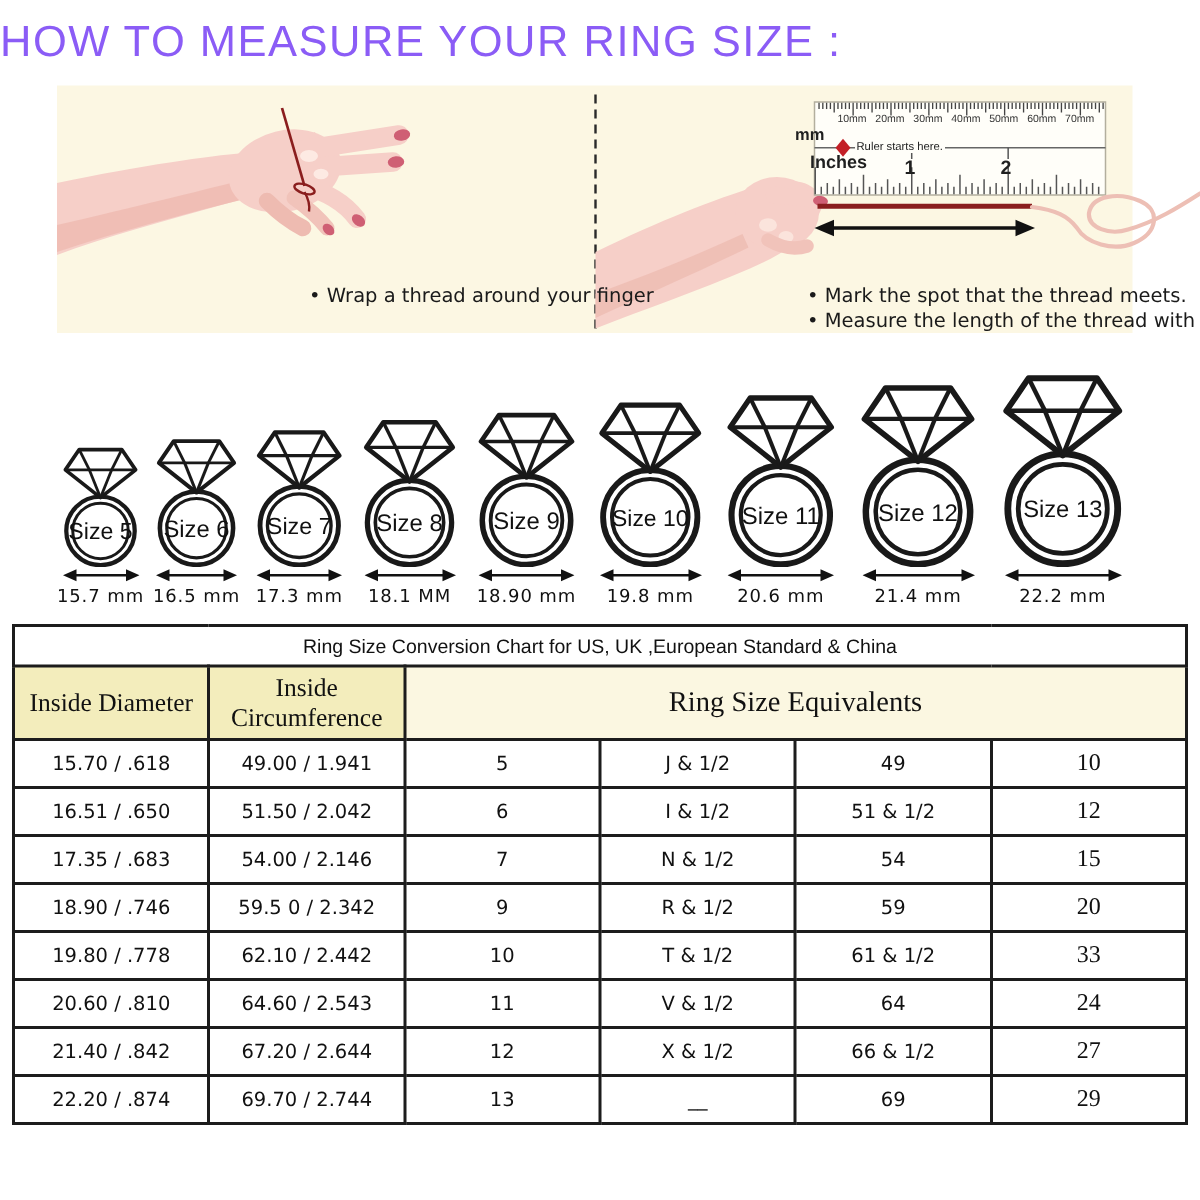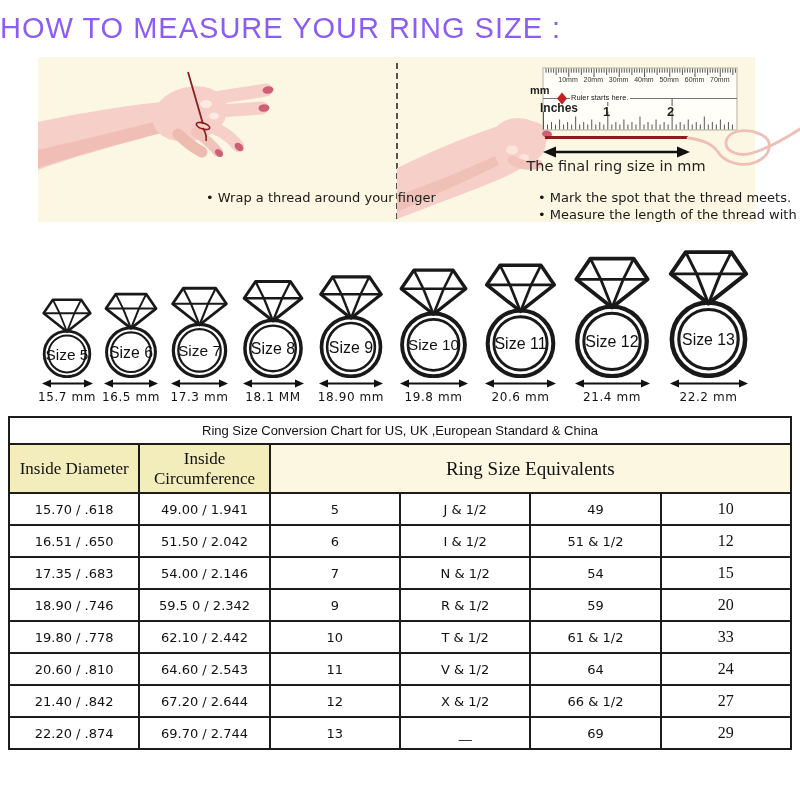--- a/index.html
+++ b/index.html
@@ -237,21 +237,20 @@
   <div id="mm-labels">
       <span class="lbl mm-tick-lbl" style="left: 554px; top: 76px;">10mm</span>
       <span class="lbl mm-tick-lbl" style="left: 579.3px; top: 76px;">20mm</span>
       <span class="lbl mm-tick-lbl" style="left: 604.6px; top: 76px;">30mm</span>
       <span class="lbl mm-tick-lbl" style="left: 629.9px; top: 76px;">40mm</span>
       <span class="lbl mm-tick-lbl" style="left: 655.2px; top: 76px;">50mm</span>
       <span class="lbl mm-tick-lbl" style="left: 680.5px; top: 76px;">60mm</span>
       <span class="lbl mm-tick-lbl" style="left: 705.8px; top: 76px;">70mm</span>
     </div>
 
-  <div class="lbl final-size" style="left:516px;top:158px;">The final ring size in mm</div>
 
   <div class="lbl bullet-line small" style="left:206px;top:190px;">
     <span>•</span>
     <span>Wrap a thread around your finger</span>
   </div>
   <div class="lbl bullet-line" style="left:538px;top:190px;">
     <span>•</span>
     <span>Mark the spot that the thread meets.</span>
   </div>
   <div class="lbl bullet-line" style="left:538px;top:207px;">

